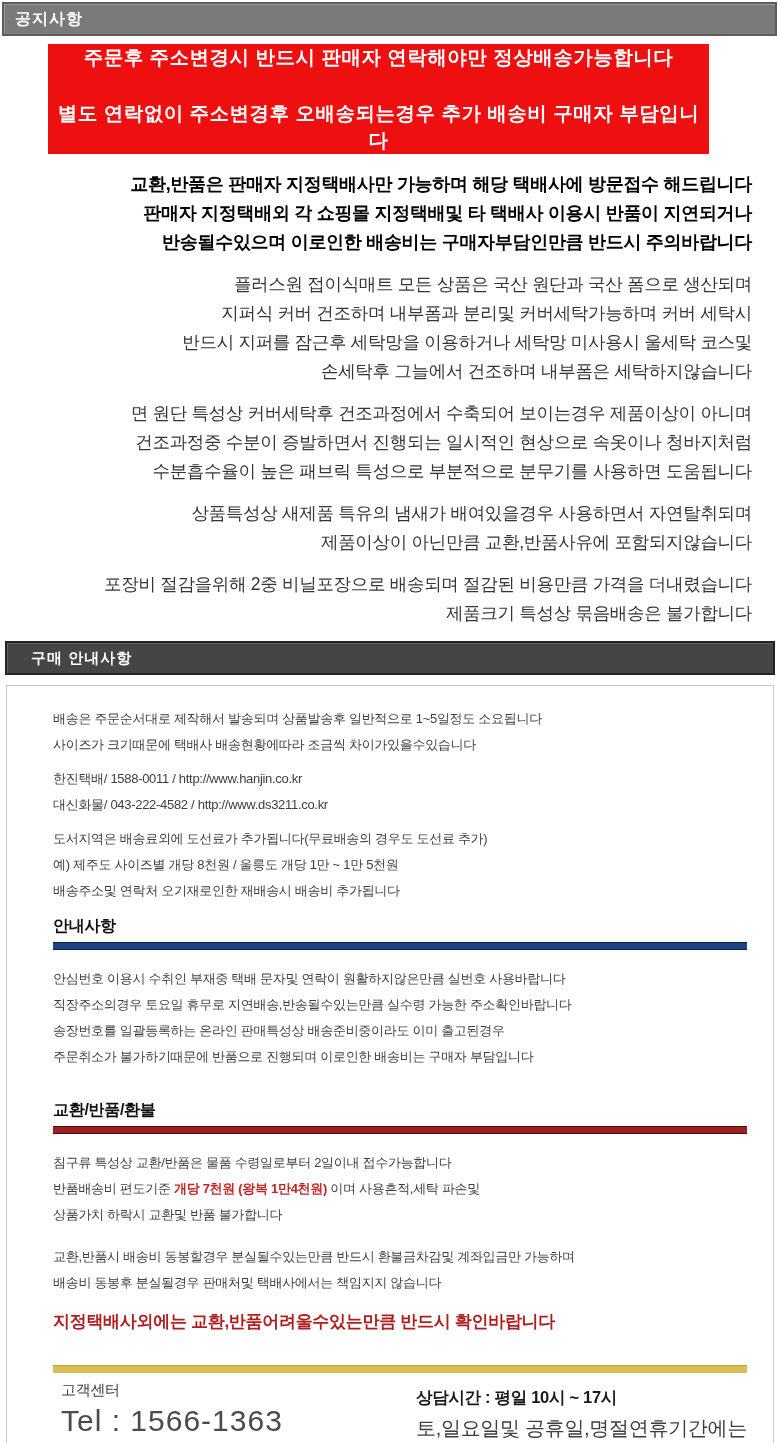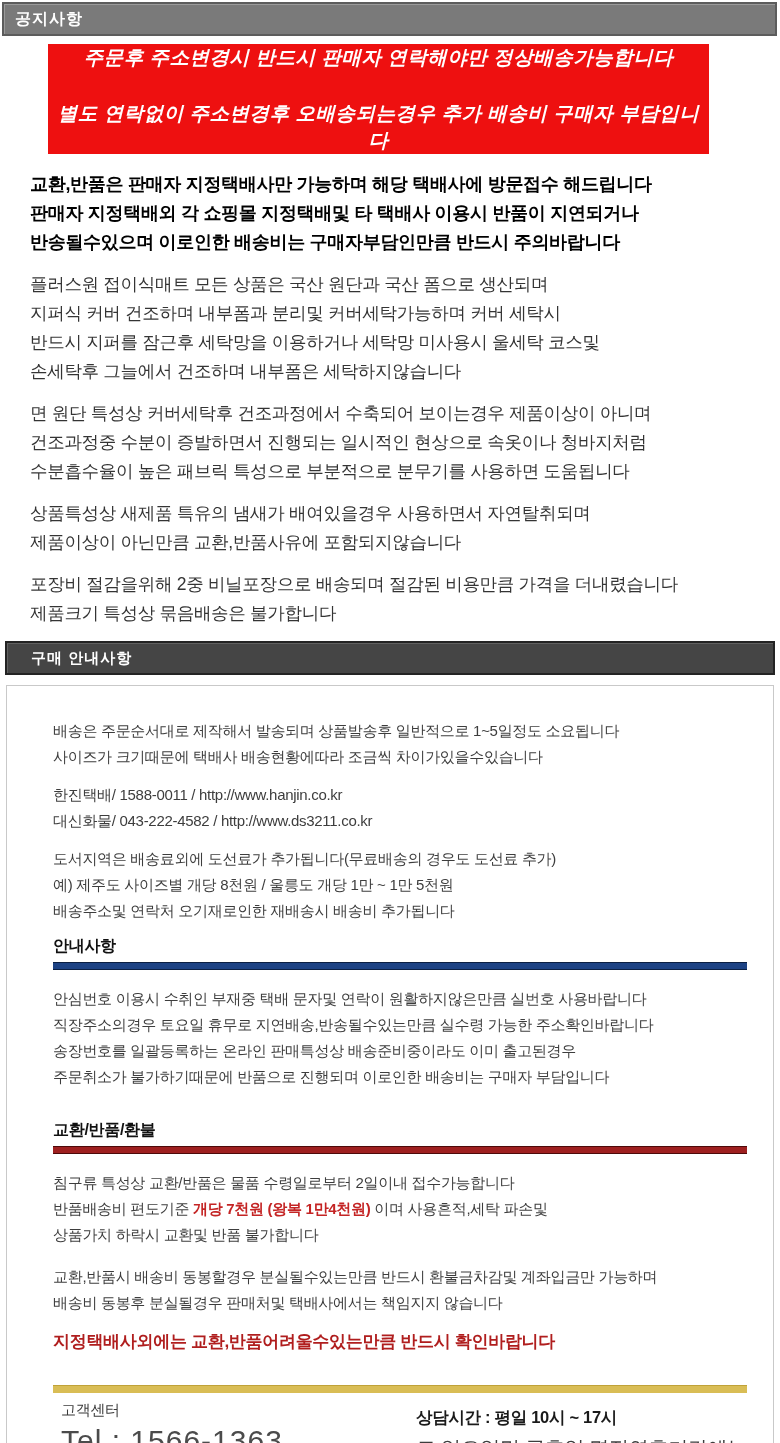--- a/index.html
+++ b/index.html
@@ -12,39 +12,39 @@
     margin:2px 3px 0 2px;height:30px;background:#7a7a7a;
     border:2px solid #5c5c5c;box-shadow:inset 1px 1px 0 #9a9a9a;
     display:flex;align-items:center;padding-left:11px;
     color:#ffffff;font-weight:bold;font-size:16px;letter-spacing:1px;
   }
   
   .alert{
     margin:8px 0 0 48px;width:661px;height:110px;background:#ee1010;
     color:#ffffff;font-weight:bold;font-size:19.5px;
     display:flex;flex-direction:column;justify-content:center;align-items:center;
-    gap:29px;text-align:center;letter-spacing:0.5px;font-style:italic;
+    gap:29px;text-align:center;letter-spacing:0.5px;
   }
   
-  .top-text{padding:16px 28px 0 30px;}
+  .top-text{padding:16px 28px 0 30px;text-align:right;}
   .p{margin:0 0 13px 0;line-height:29px;font-size:17.5px;color:#343434;letter-spacing:-0.3px;}
   .p.bold{font-weight:bold;color:#000000;font-size:18px;}
   
   .buybar{
     margin:10px 5px 0 5px;height:30px;background:#454545;
     border:2px solid #232323;box-shadow:inset 1px 1px 0 #606060;
     display:flex;align-items:center;padding-left:24px;
     color:#ffffff;font-weight:bold;font-size:15px;letter-spacing:1px;
   }
   
   .box{
     margin:10px 6px 0 6px;border:1px solid #c9c9c9;background:#ffffff;
     padding:20px 26px 10px 46px;box-sizing:border-box;
   }
-  .bx-p{margin:12px 0 8px 0;line-height:26px;font-size:15px;color:#3d3d3d;letter-spacing:-0.3px;}
+  .bx-p{margin:0 0 8px 0;line-height:26px;font-size:13px;color:#3d3d3d;letter-spacing:-0.3px;}
   .bx-head{margin:12px 0 0 0;font-size:16px;font-weight:bold;color:#111111;letter-spacing:-0.3px;}
   .rule{height:6px;margin:5px 0 16px 0;}
   .rule.navy{background:#1c4284;border-top:1px solid #0a1f42;border-bottom:1px solid #0a1f42;}
   .rule.darkred{background:#9e2020;border-top:1px solid #4d0a0a;border-bottom:1px solid #4d0a0a;}
   .fee-red{color:#c42424;font-weight:bold;}
   .warning{margin:14px 0 0 0;font-size:17px;font-weight:bold;color:#b01e1e;letter-spacing:-0.3px;}
   .rule.gold{height:7px;background:#d9bd55;border-top:1px solid #c0a238;margin:32px 0 0 0;}
   
   .footer{display:flex;margin-top:8px;padding-bottom:6px;}
   .foot-left{width:355px;padding-left:8px;}

